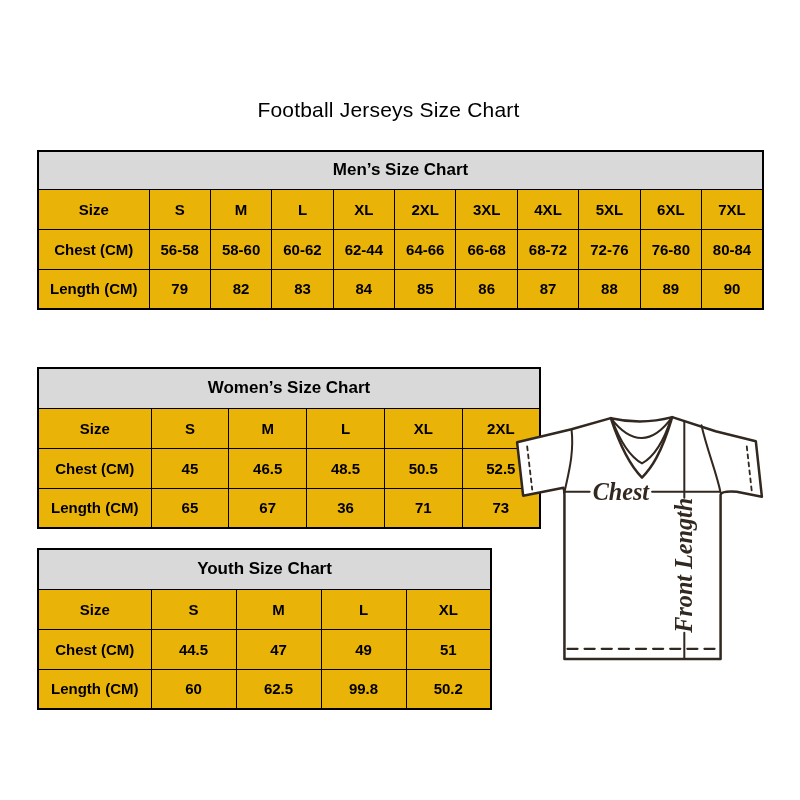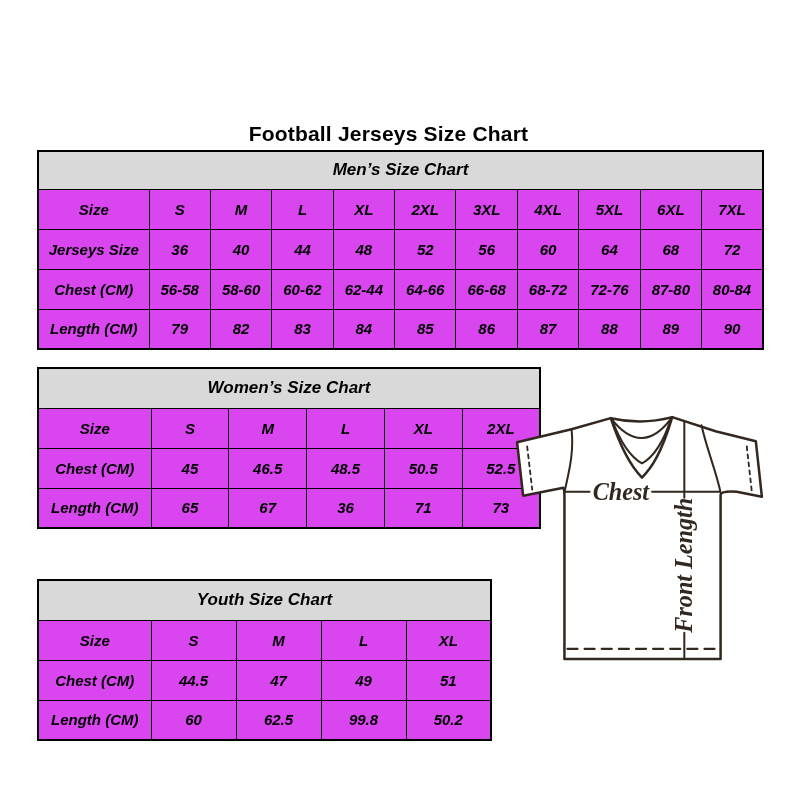--- a/index.html
+++ b/index.html
@@ -8,50 +8,48 @@
     background:#ffffff;
     position:relative;
     font-family:"Liberation Sans", sans-serif;
     color:#000;
   }
   .page-title {
     position:absolute;
     top:98px; left:0; width:777px;
     text-align:center;
     font-size:21px;
-    font-weight:bold;
+    font-weight:normal;
     letter-spacing:0.2px;
-    margin-top:24px;
   }
   table.size-table {
     position:absolute;
     border-collapse:collapse;
     table-layout:fixed;
-    background:#d946ef;
+    background:#eab308;
     border:2.5px solid #000;
-    font-style:italic;
   }
   table.size-table td {
     border:1.5px solid #000;
     text-align:center;
     vertical-align:middle;
     font-weight:bold;
     font-size:15px;
     padding:0;
     overflow:hidden;
     white-space:nowrap;
   }
   table.size-table tr { height:40px; }
   #men-table tr:first-child { height:38px; }
   table.size-table td.tbl-title {
     font-size:17px;
   }
   #men-table   { left:37px; top:150px; width:727px; }
   #women-table { left:37px; top:367px; width:504px; }
-  #youth-table { left:37px; top:548px; width:455px;margin-top:31px; }
+  #youth-table { left:37px; top:548px; width:455px; }
   #jersey-diagram {
     position:absolute;
     left:504px; top:396px;
     width:274px; height:274px;
   }
   .jersey-label {
     font-family:"Liberation Serif", serif;
     font-style:italic;
     font-weight:bold;
     font-size:24px;
@@ -87,43 +85,30 @@
         <td>L</td>
         <td>XL</td>
         <td>2XL</td>
         <td>3XL</td>
         <td>4XL</td>
         <td>5XL</td>
         <td>6XL</td>
         <td>7XL</td>
       </tr>
       <tr>
-        <td>Jerseys Size</td>
-        <td>36</td>
-        <td>40</td>
-        <td>44</td>
-        <td>48</td>
-        <td>52</td>
-        <td>56</td>
-        <td>60</td>
-        <td>64</td>
-        <td>68</td>
-        <td>72</td>
-      </tr>
-      <tr>
         <td>Chest (CM)</td>
         <td>56-58</td>
         <td>58-60</td>
         <td>60-62</td>
         <td>62-44</td>
         <td>64-66</td>
         <td>66-68</td>
         <td>68-72</td>
         <td>72-76</td>
-        <td>87-80</td>
+        <td>76-80</td>
         <td>80-84</td>
       </tr>
       <tr>
         <td>Length (CM)</td>
         <td>79</td>
         <td>82</td>
         <td>83</td>
         <td>84</td>
         <td>85</td>
         <td>86</td>

